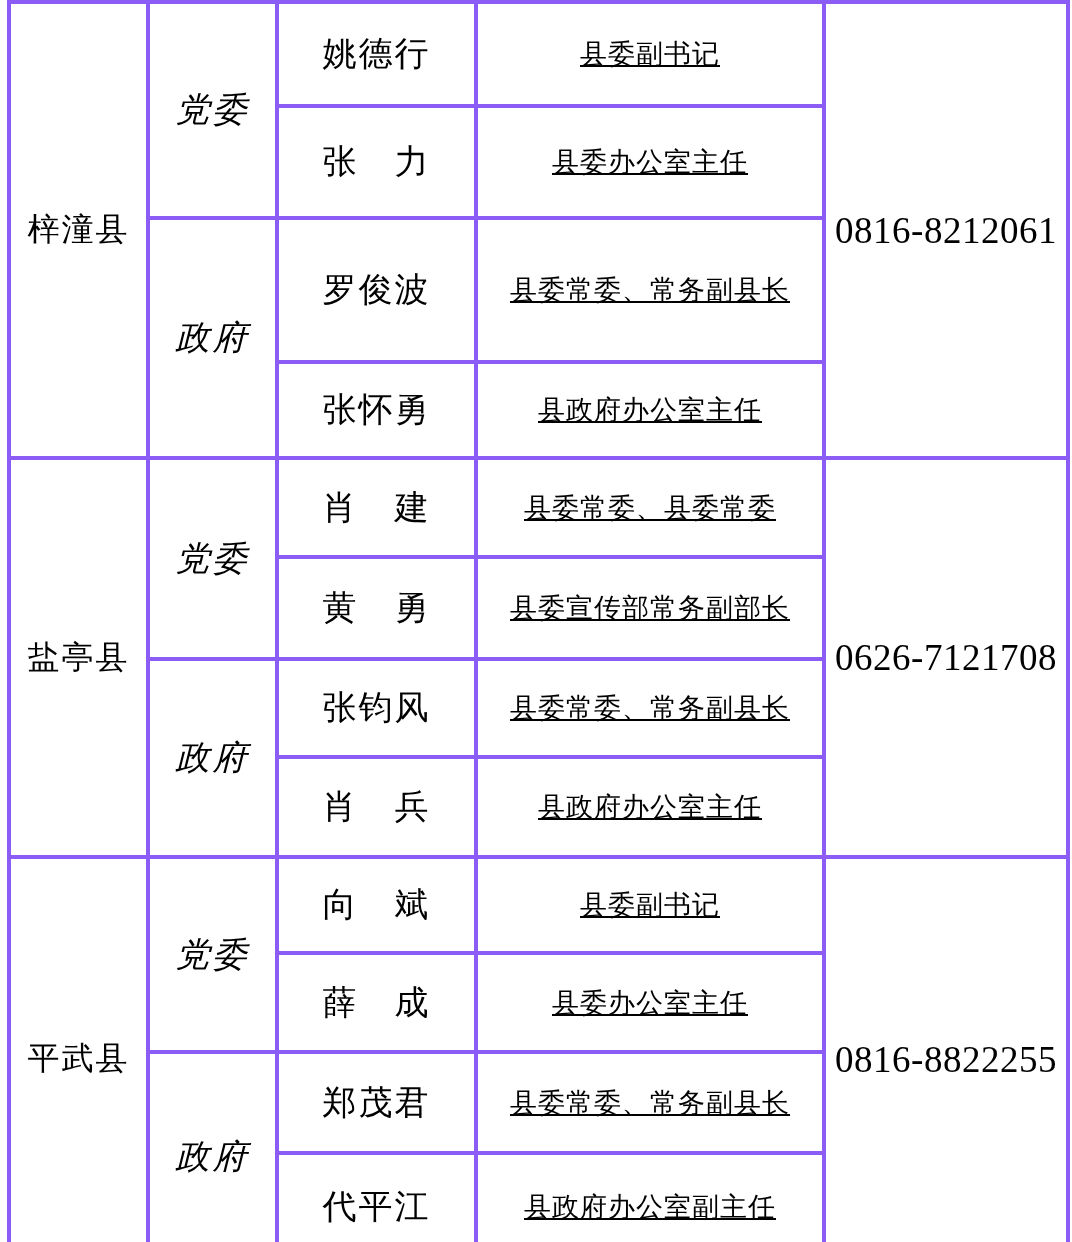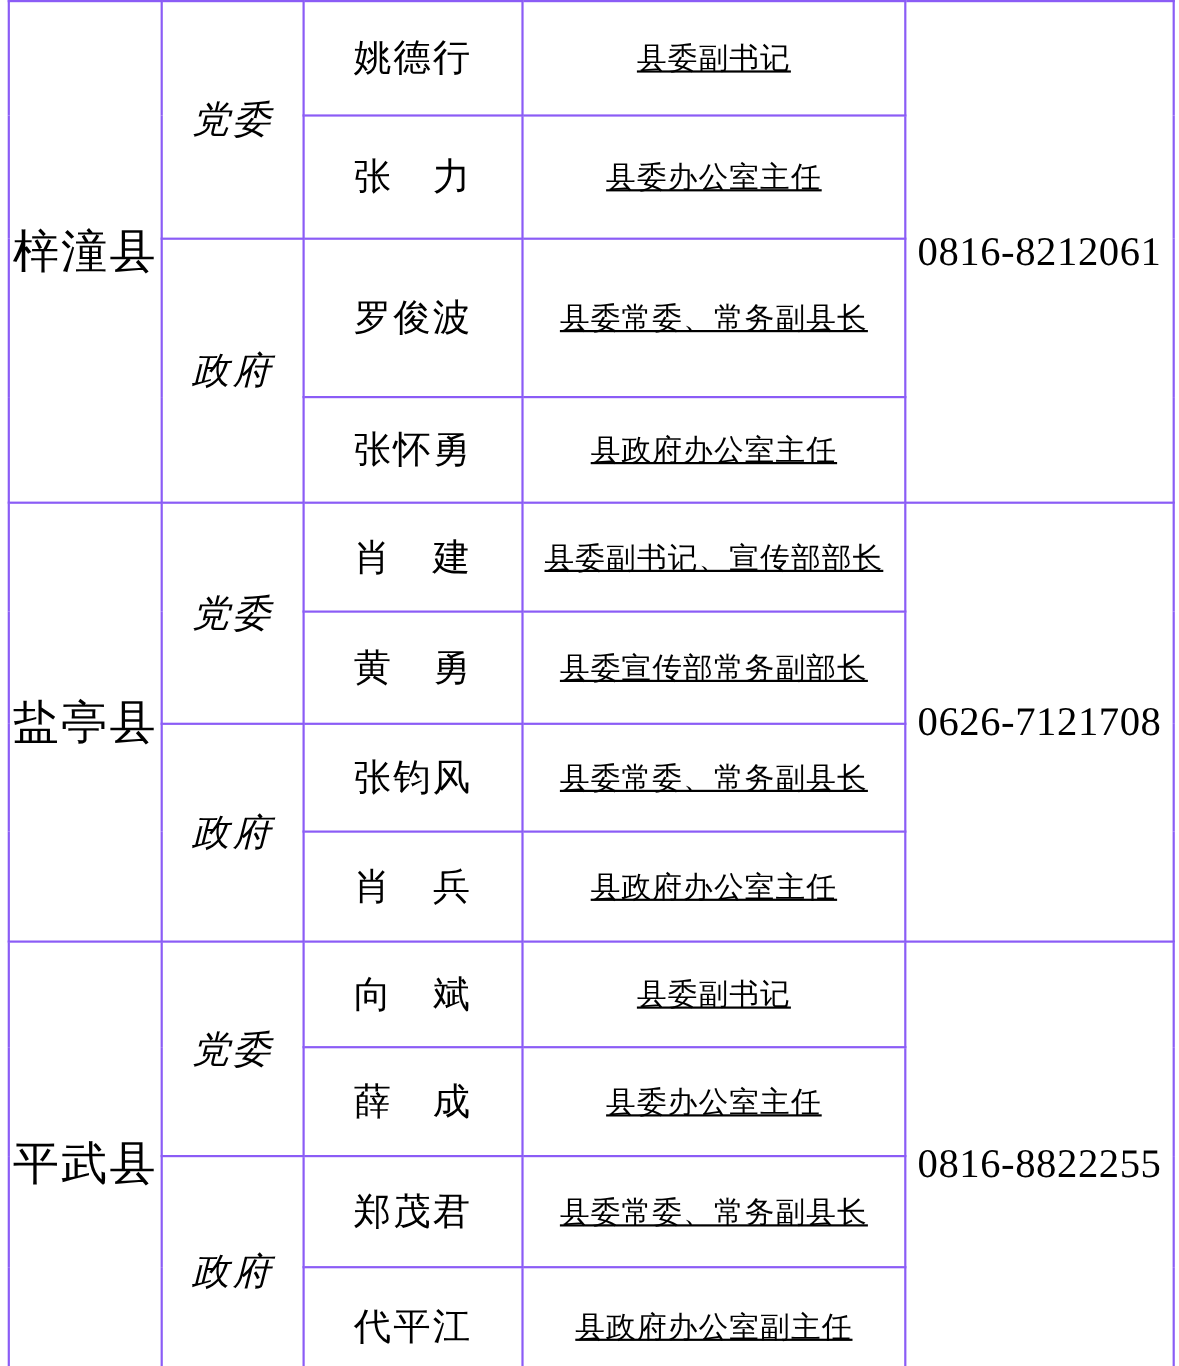--- a/index.html
+++ b/index.html
@@ -19,29 +19,29 @@
     position: absolute;
     left: 7px;
     top: 0;
   }
   table.contact-table {
     border-collapse: collapse;
     table-layout: fixed;
     width: 1061px;
   }
   table.contact-table td {
-    border: 2px solid #8b5cf6;
+    border: 4px solid #8b5cf6;
     padding: 0;
     text-align: center;
     vertical-align: middle;
     white-space: nowrap;
     overflow: hidden;
   }
   td.county-cell {
-    font-size: 42px;
+    font-size: 32px;
     letter-spacing: 2px;
   }
   td.org-cell {
     font-size: 34px;
     letter-spacing: 3px;
     font-style: italic;
   }
   td.name-cell {
     font-size: 34px;
     letter-spacing: 2px;
@@ -101,21 +101,21 @@
       </tr>
       <tr class="r4">
         <td class="name-cell">张怀勇</td>
         <td class="pos-cell">县政府办公室主任</td>
       </tr>
 
       <tr class="r5">
         <td class="county-cell" rowspan="4">盐亭县</td>
         <td class="org-cell" rowspan="2">党委</td>
         <td class="name-cell">肖　建</td>
-        <td class="pos-cell">县委副书记、宣传部部长</td>
+        <td class="pos-cell">县委常委、县委常委</td>
         <td class="phone-cell" rowspan="4">0626-7121708</td>
       </tr>
       <tr class="r6">
         <td class="name-cell">黄　勇</td>
         <td class="pos-cell">县委宣传部常务副部长</td>
       </tr>
       <tr class="r7">
         <td class="org-cell" rowspan="2">政府</td>
         <td class="name-cell">张钧风</td>
         <td class="pos-cell">县委常委、常务副县长</td>

